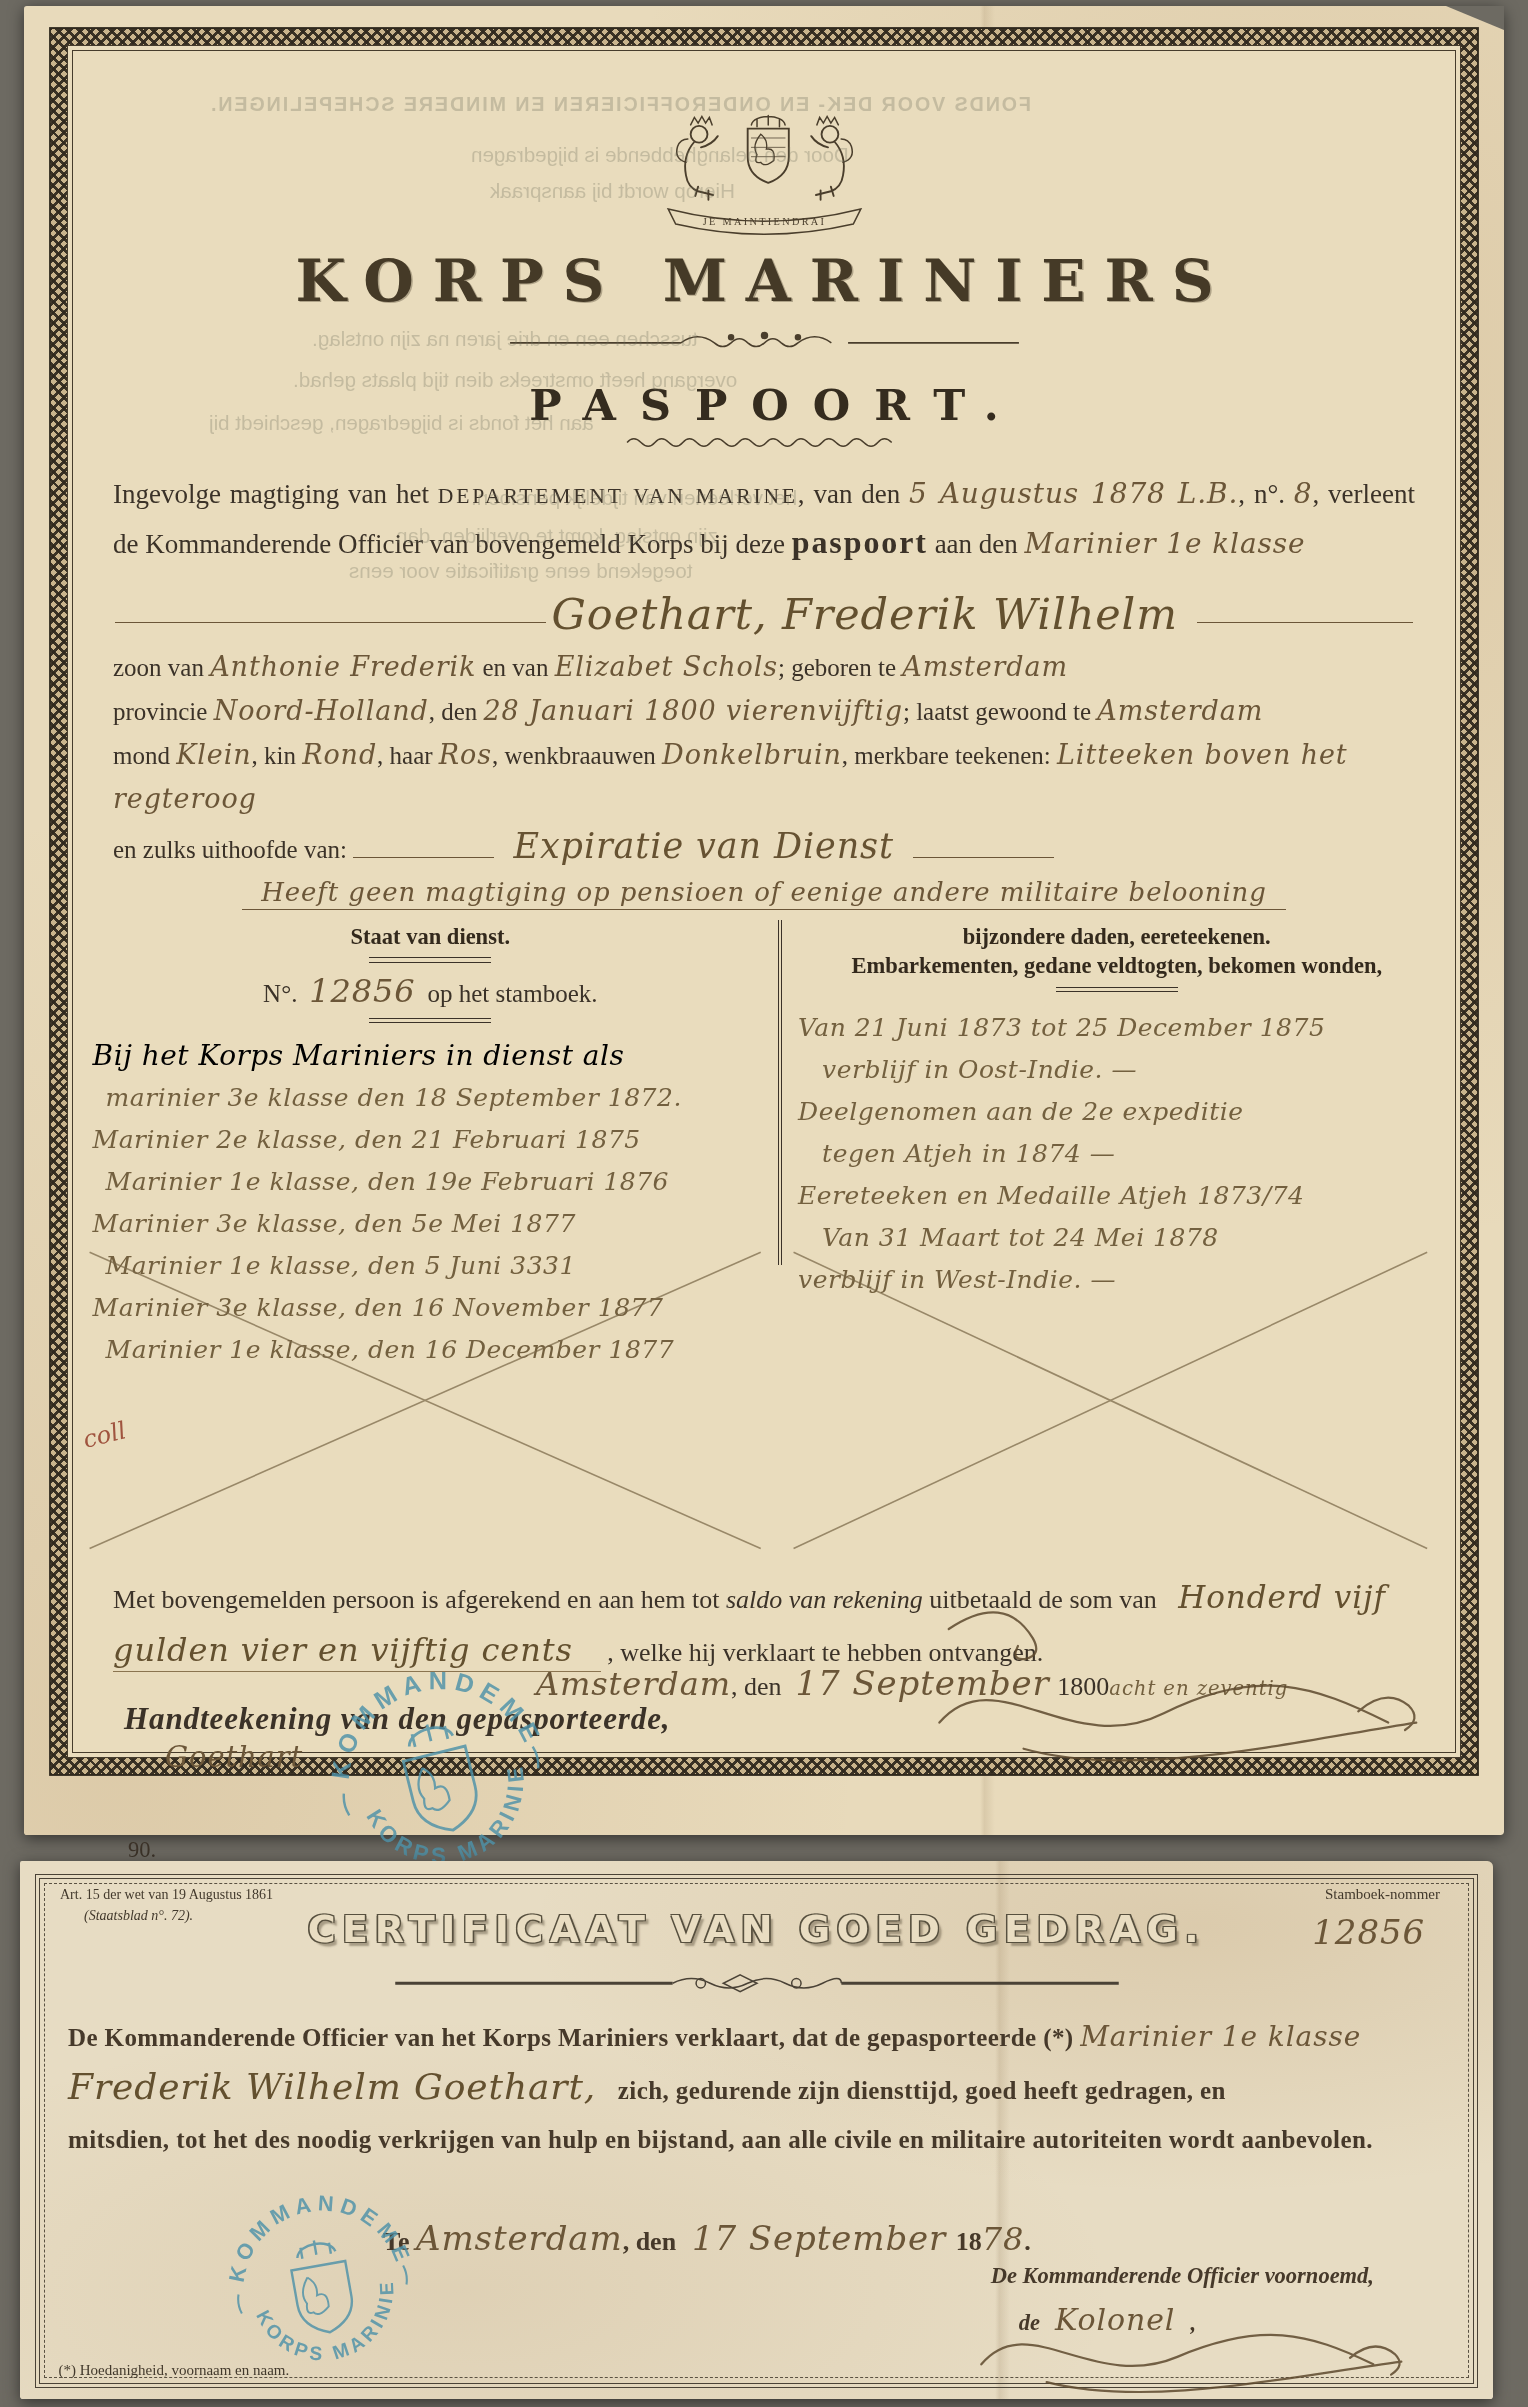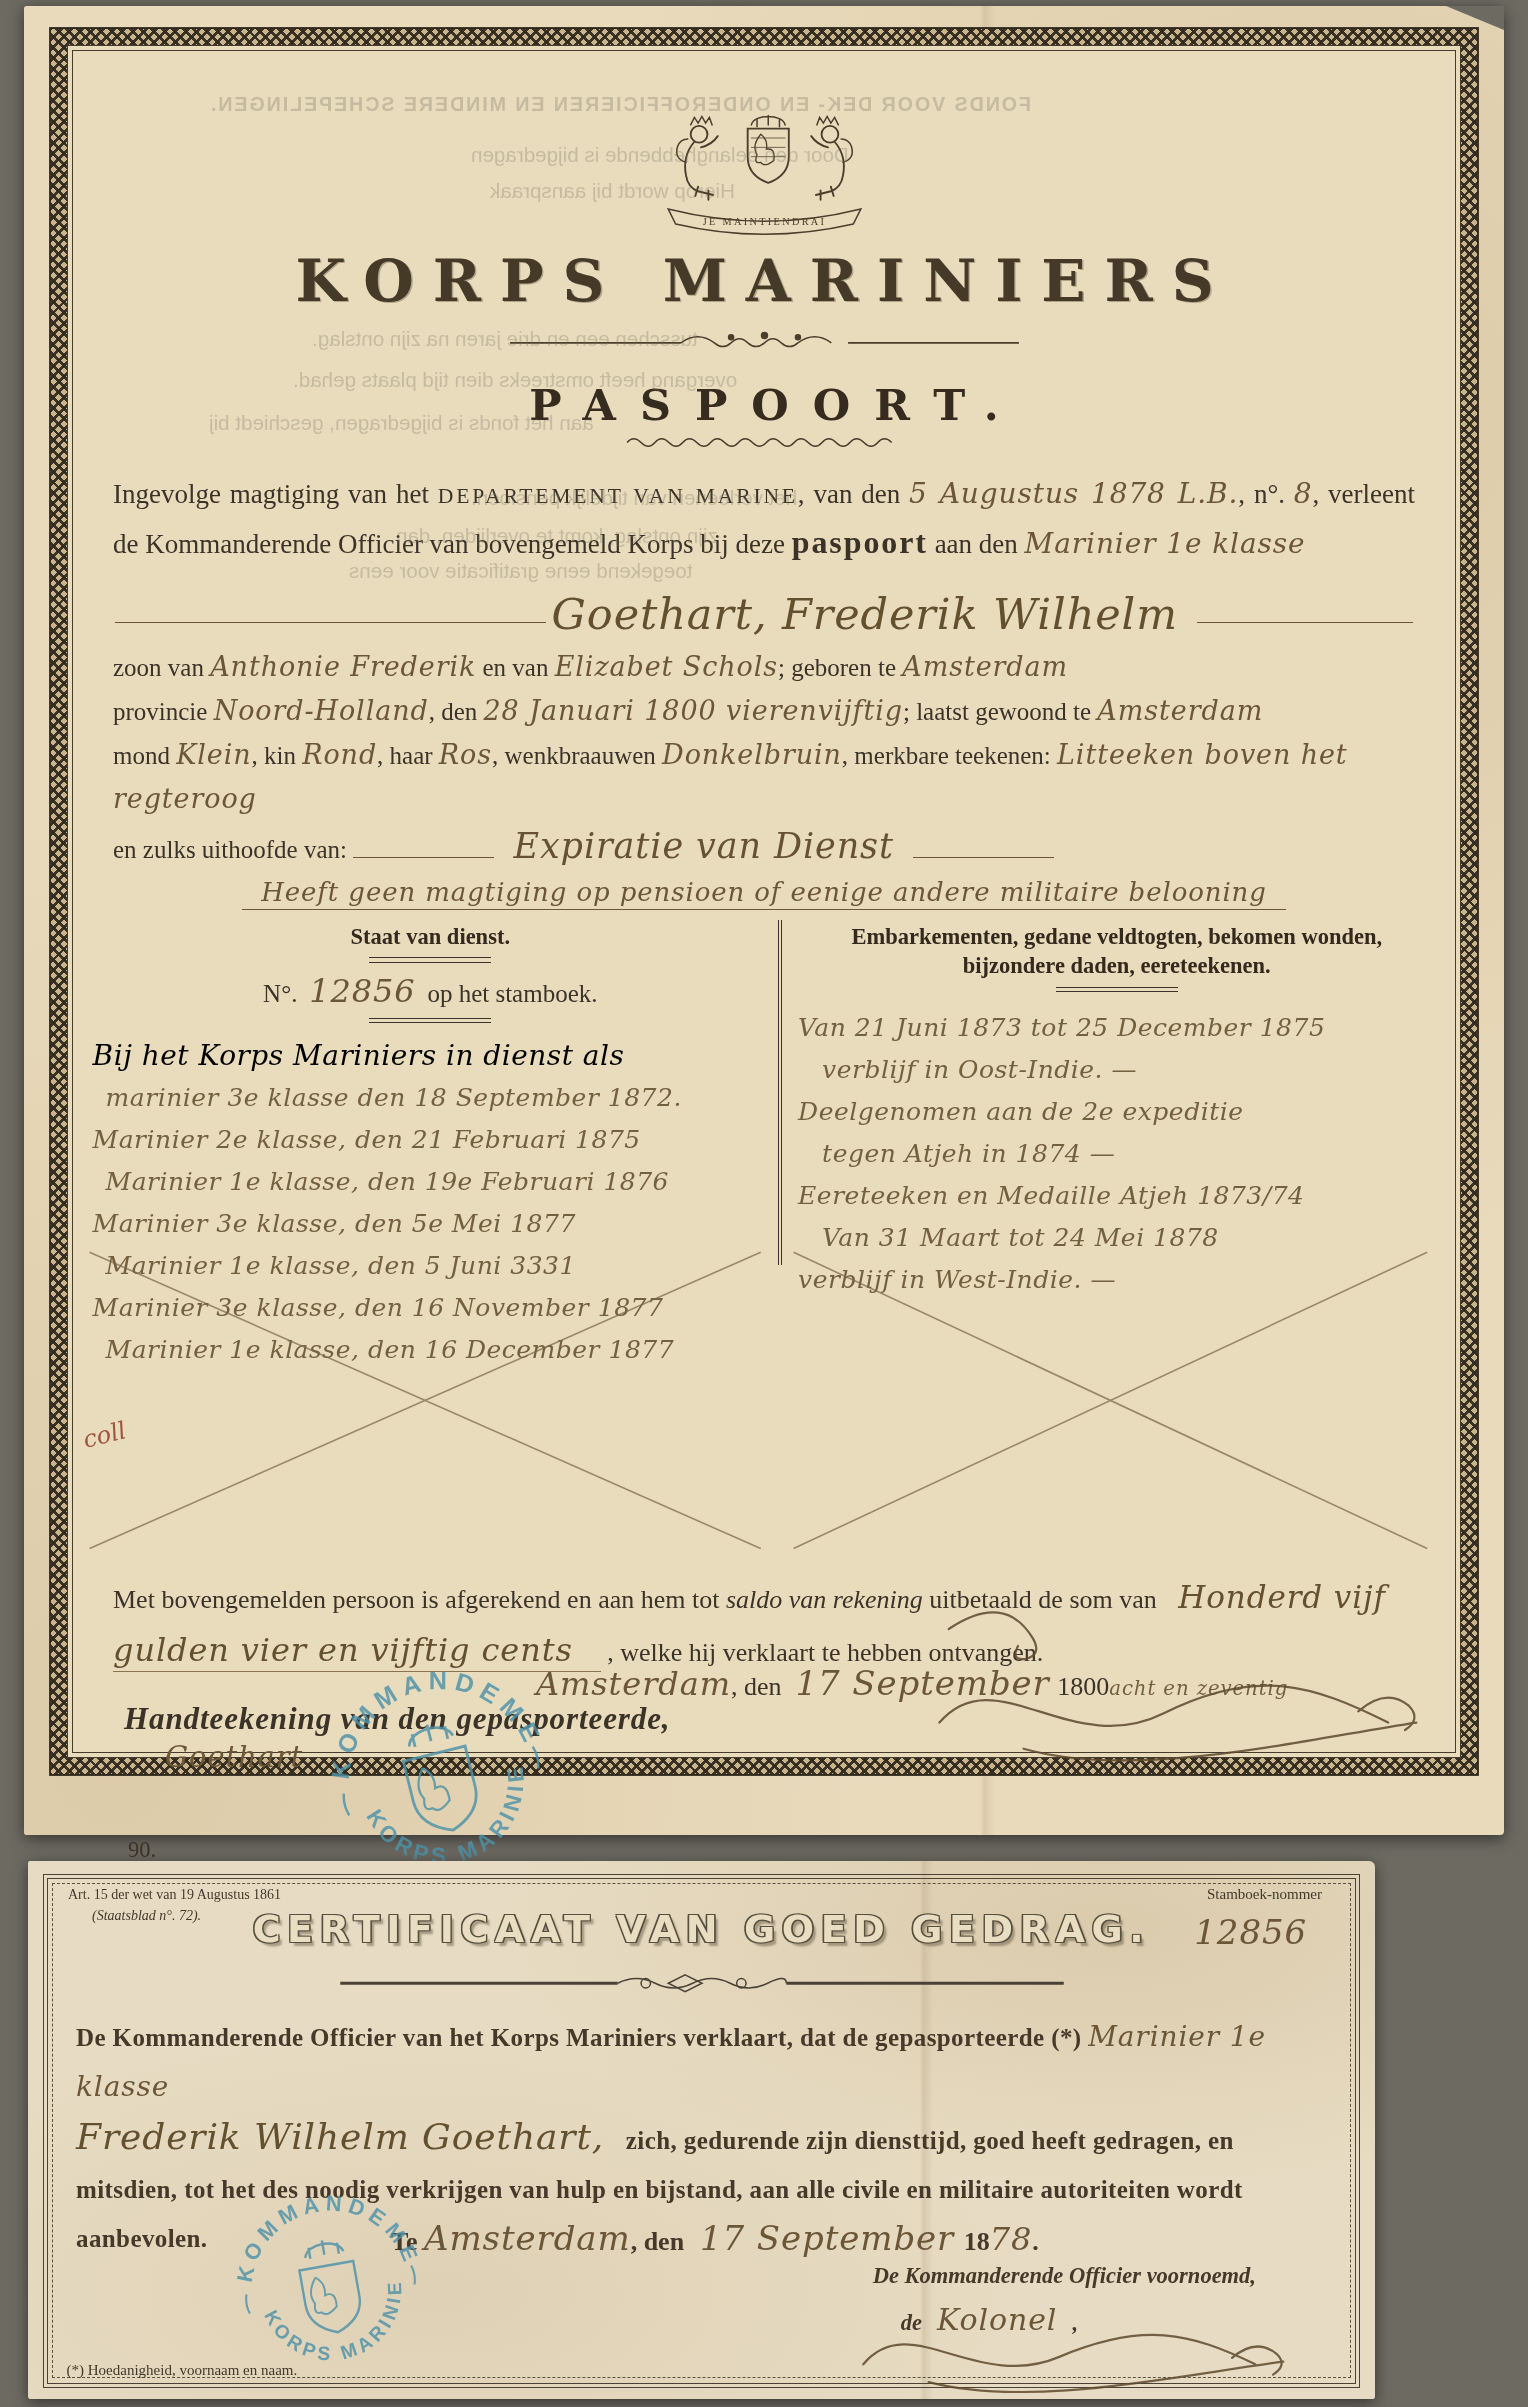--- a/index.html
+++ b/index.html
@@ -13,21 +13,21 @@
   .paper{
     position:absolute;box-shadow:0 3.7px 15px rgba(0,0,0,.5);
     background:
       radial-gradient(ellipse at 88% 22%, rgba(160,118,66,.16), transparent 42%),
       radial-gradient(ellipse at 6% 95%, rgba(150,108,58,.14), transparent 38%),
       radial-gradient(ellipse at 50% 50%, rgba(255,248,224,.20), transparent 70%),
       linear-gradient(90deg, transparent 64.6%, rgba(118,92,56,.13) 64.9%, transparent 65.6%),
       #e8dabb;
   }
   #passport{left:24px;top:5.6px;width:1480px;height:1829px;border-radius:2.8px 9.4px 3.7px 2.8px;}
-  #certificate{left:28px;top:1861px;width:1347px;height:538px;border-radius:1.9px 5.6px 2.8px 2.8px;
+  #certificate{left:20px;top:1861px;width:1473px;height:538px;border-radius:1.9px 5.6px 2.8px 2.8px;
     background:
       radial-gradient(ellipse at 80% 12%, rgba(165,125,70,.18), transparent 40%),
       radial-gradient(ellipse at 30% 80%, rgba(150,110,60,.10), transparent 45%),
       linear-gradient(90deg, transparent 66.2%, rgba(118,92,56,.14) 66.5%, transparent 67.2%),
       #e7dcc3;}
   .tear-tr{position:absolute;top:0;right:0;width:0;height:0;
     border-top:24px solid #6d6a62;border-left:58px solid transparent;}
   
   .lattice{
     position:absolute;left:26px;right:26px;top:22.5px;bottom:60px;
@@ -286,22 +286,22 @@
             <div class="entry">Marinier 2e klasse, den 21 Februari 1875</div>
             <div class="entry">Marinier 1e klasse, den 19e Februari 1876</div>
             <div class="entry">Marinier 3e klasse, den 5e Mei 1877</div>
             <div class="entry">Marinier 1e klasse, den 5 Juni 3331</div>
             <div class="entry">Marinier 3e klasse, den 16 November 1877</div>
             <div class="entry">Marinier 1e klasse, den 16 December 1877</div>
           </div>
         </div>
         <div class="col-div"></div>
         <div class="col-right">
+          <div class="col-header">bijzondere daden, eereteekenen.</div>
           <div class="col-header">Embarkementen, gedane veldtogten, bekomen wonden,</div>
-          <div class="col-header">bijzondere daden, eereteekenen.</div>
           <div class="dbl"></div>
           <div class="entries">
             <div class="entry">Van 21 Juni 1873 tot 25 December 1875</div>
             <div class="entry">verblijf in Oost-Indie. —</div>
             <div class="entry">Deelgenomen aan de 2e expeditie</div>
             <div class="entry">tegen Atjeh in 1874 —</div>
             <div class="entry">Eereteeken en Medaille Atjeh 1873/74</div>
             <div class="entry">Van 31 Maart tot 24 Mei 1878</div>
             <div class="entry">verblijf in West-Indie. —</div>
           </div>

